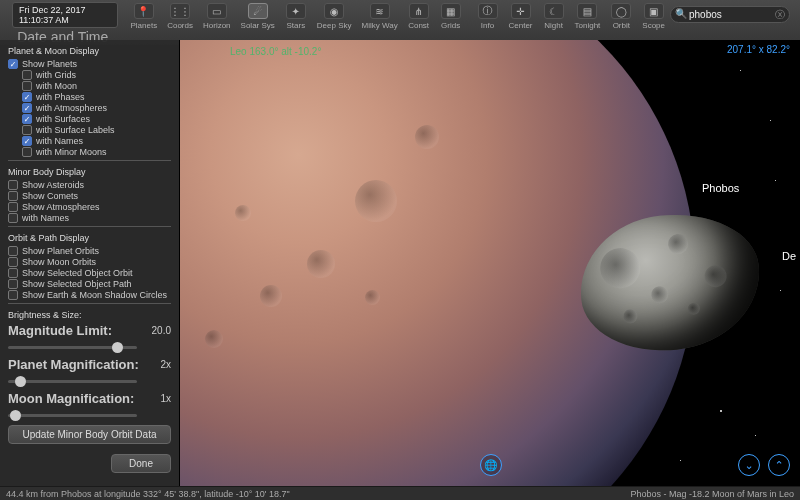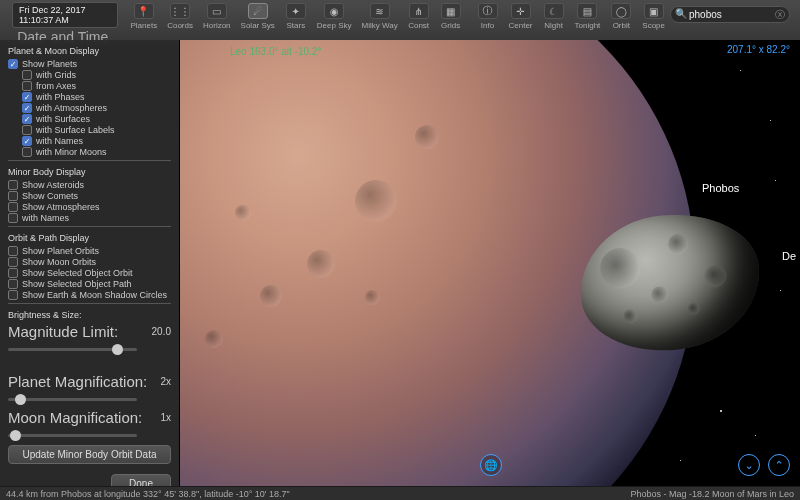--- a/index.html
+++ b/index.html
@@ -24,21 +24,21 @@
 .sidebar { width: 180px; background: rgba(42,42,42,0.95); color: #ccc; padding: 4px 8px 8px 8px; overflow-y: auto; font-size: 9px; border-right: 1px solid #000; }
 .section-hdr { font-size: 9px; color: #ddd; margin: 6px 0 3px 0; font-weight: 500; }
 .section-hdr.first { margin-top: 2px; }
 .section-sep { border: none; border-top: 1px solid #555; margin: 3px 0; }
 .chk-row { display: flex; align-items: center; margin: 1px 0 1px 0; cursor: pointer; }
 .chk-row.sub { margin-left: 14px; }
 .chk { width: 10px; height: 10px; border: 1px solid #777; border-radius: 2px; background: #333; margin-right: 4px; display: inline-flex; align-items: center; justify-content: center; font-size: 8px; color: #fff; }
 .chk.on { background: #4a75c4; border-color: #4a75c4; }
 .chk.on::after { content: "✓"; }
 .slider-row { display: flex; align-items: center; margin: 3px 0; }
-.slider-lbl { font-size: 15px; color: #ccc; margin-right: 5px; }
+.slider-lbl { font-size: 13px; color: #ccc; margin-right: 5px; font-weight: bold; }
 .slider-val { font-size: 10px; color: #ccc; margin-left: 5px; }
 .slider { -webkit-appearance: none; appearance: none; flex: 1; height: 3px; background: #555; border-radius: 2px; outline: none; }
 .slider::-webkit-slider-thumb { -webkit-appearance: none; width: 11px; height: 11px; background: #ccc; border-radius: 50%; cursor: pointer; }
 .slider::-moz-range-thumb { width: 11px; height: 11px; background: #ccc; border-radius: 50%; cursor: pointer; border:none; }
 .btn { background: linear-gradient(#555,#444); border: 1px solid #666; border-radius: 4px; padding: 3px 0; text-align: center; font-size: 10px; color: #ddd; cursor: pointer; margin-top: 6px; }
 .btn.done { width: 60px; margin-left: auto; margin-top: 10px; }
 
 .sky { flex: 1; position: relative; background: #000000; overflow: hidden; }
 .mars { position: absolute; left: -125px; top: -90px; width: 640px; height: 640px; border-radius: 50%; background: radial-gradient(circle at 38% 32%, #d6a890 0%, #c99680 15%, #b17e6e 32%, #8f6362 48%, #645069 62%, #3a3852 72%, #0a0818 82%, #000 100%); }
 .crater { position: absolute; border-radius: 50%; background: radial-gradient(circle at 35% 35%, rgba(0,0,0,0.25), rgba(255,255,255,0.06) 70%); }
@@ -144,21 +144,21 @@
         <div class="chk-row">
           <span class="chk on"></span>
           <span>Show Planets</span>
         </div>
         <div class="chk-row sub">
           <span class="chk"></span>
           <span>with Grids</span>
         </div>
         <div class="chk-row sub">
           <span class="chk"></span>
-          <span>from Axes</span>
+          <span>with Moon</span>
         </div>
         <div class="chk-row sub">
           <span class="chk on"></span>
           <span>with Phases</span>
         </div>
         <div class="chk-row sub">
           <span class="chk on"></span>
           <span>with Atmospheres</span>
         </div>
         <div class="chk-row sub">
@@ -225,21 +225,21 @@
     <hr class="section-sep">
     <div class="section-hdr">Brightness &amp; Size:</div>
 
     <div class="slider-row">
       <span class="slider-lbl">Magnitude Limit:</span>
       <span style="flex:1"></span>
       <span class="slider-val">20.0</span>
     </div>
     <input type="range" class="slider" min="0" max="100" value="88" style="">
 
-    <div class="slider-row" style="margin-top:20px;">
+    <div class="slider-row" style="margin-top:6px;">
       <span class="slider-lbl">Planet Magnification:</span>
       <span style="flex:1"></span>
       <span class="slider-val">2x</span>
     </div>
     <input type="range" class="slider" min="0" max="100" value="6" style="">
 
     <div class="slider-row" style="margin-top:6px;">
       <span class="slider-lbl">Moon Magnification:</span>
       <span style="flex:1"></span>
       <span class="slider-val">1x</span>

